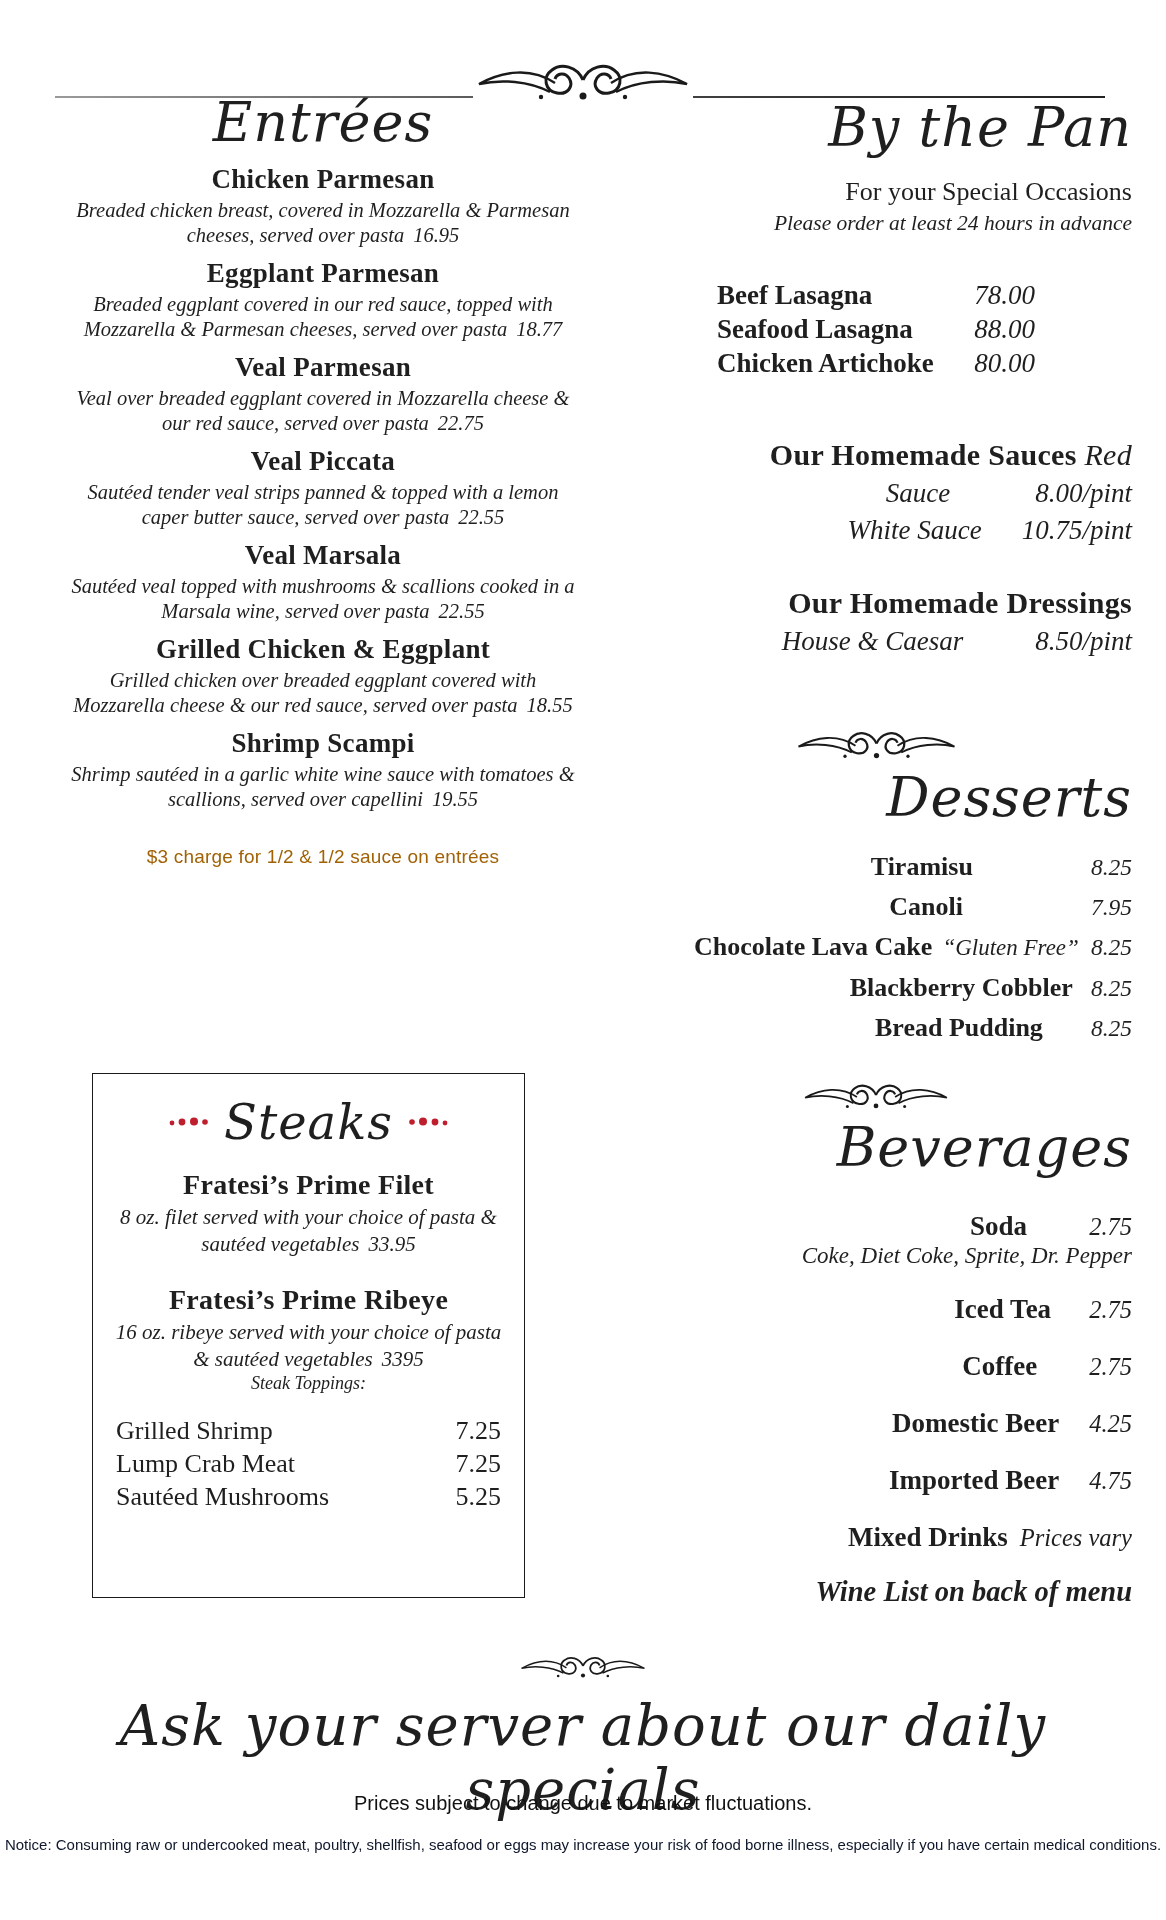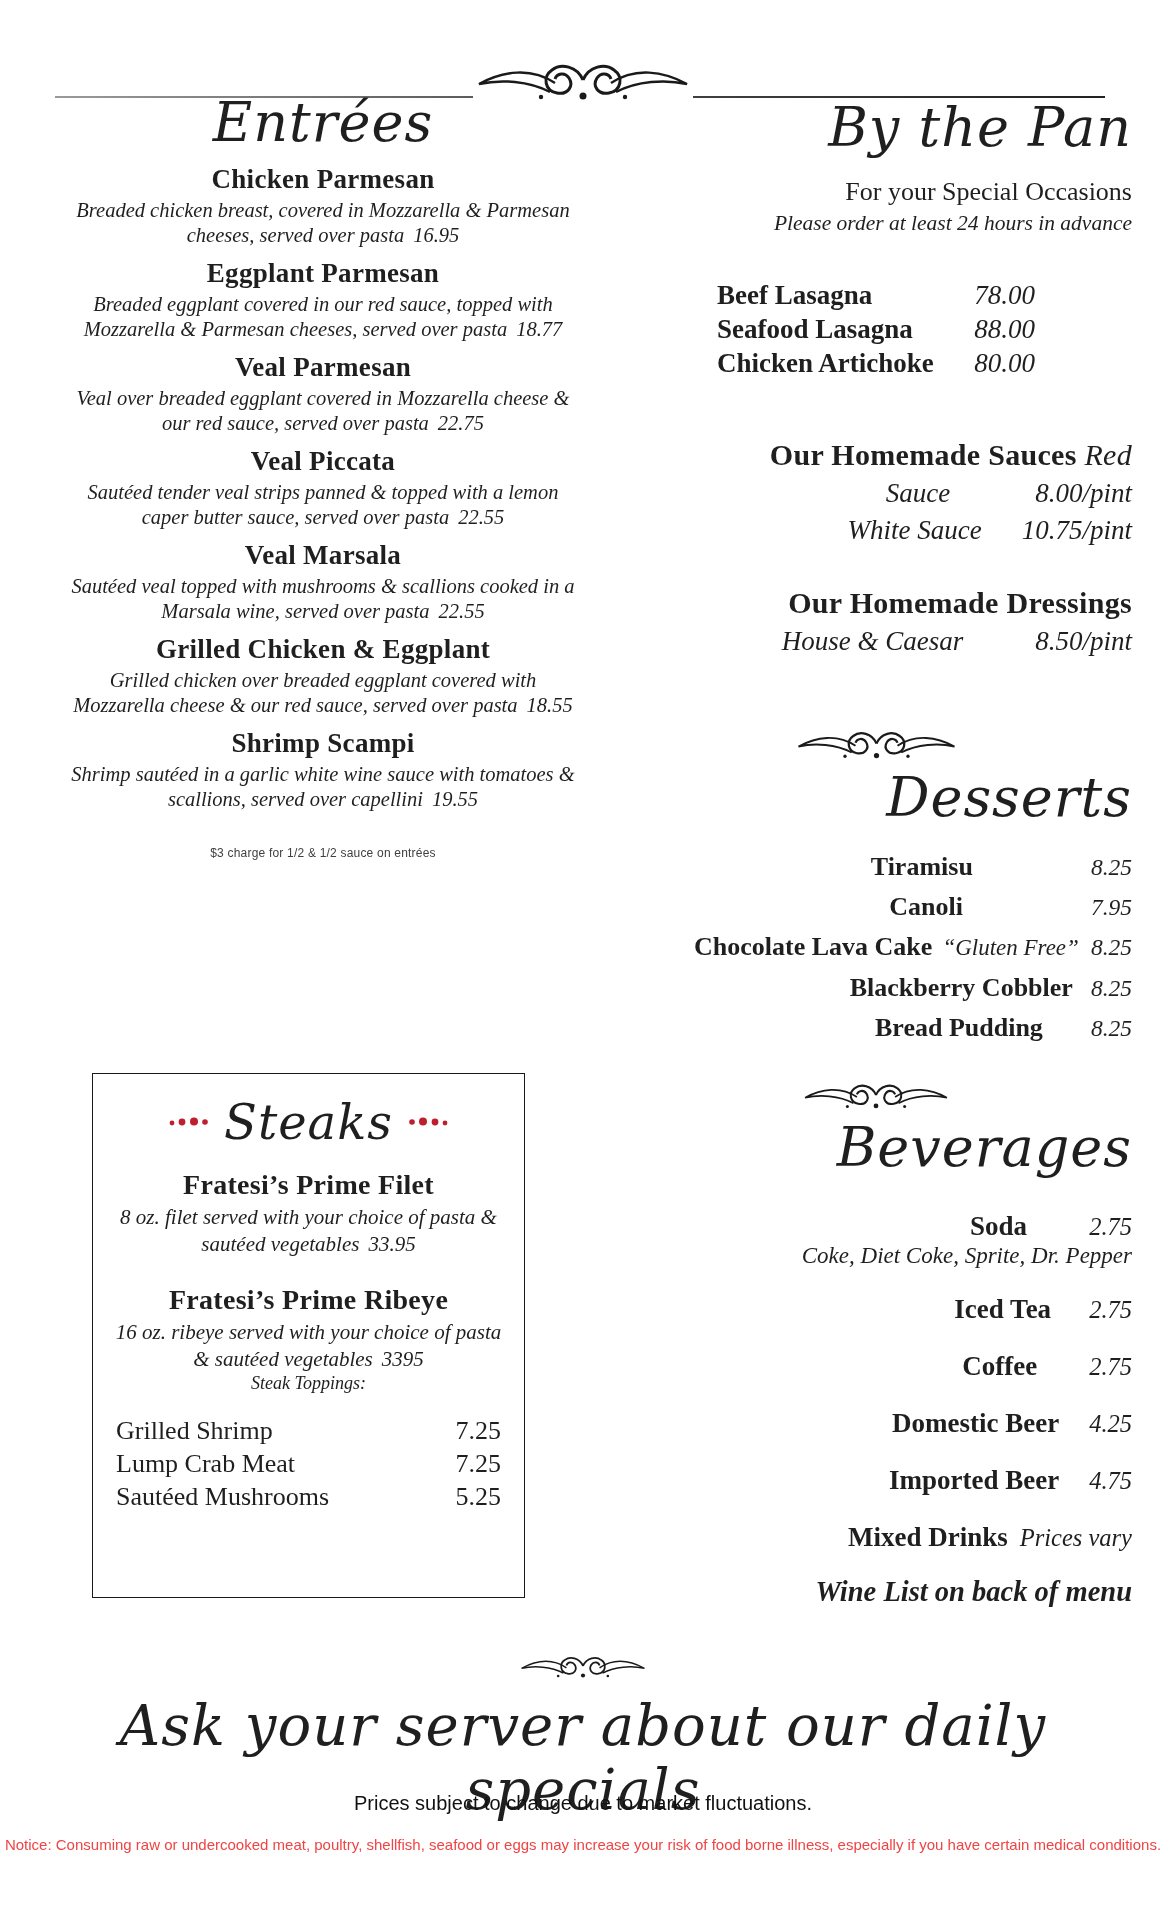--- a/index.html
+++ b/index.html
@@ -23,21 +23,21 @@
   .ornament-top{position:absolute;top:50px;left:583px;transform:translateX(-50%)}
   
   .col-left{position:absolute;left:66px;top:92px;width:514px;text-align:center}
   .col-left .section-heading{font-size:54px;line-height:1.15;margin:0 0 4px 0}
   .item{margin-top:10px}
   .item h3{font-size:27px;font-weight:bold;margin:0;letter-spacing:.3px}
   .desc{font-style:italic;font-size:20.5px;line-height:25px;margin:3px auto 0;width:505px}
   .desc .price{margin-left:9px}
   .half-note{
     margin-top:34px;font-family:"Liberation Sans", sans-serif;
-    font-size:12px;color:#404040;letter-spacing:.2px;
+    font-size:19px;color:#a16207;letter-spacing:.2px;
   }
   
   .steaks-box{
     position:absolute;left:92px;top:1073px;width:433px;height:525px;
     border:1.5px solid #1a1a1a;box-sizing:border-box;text-align:center;
   }
   .steaks-heading{margin-top:22px;display:flex;align-items:center;justify-content:center;gap:14px}
   .steaks-heading .script{font-size:48px;line-height:1.1}
   .steaks-box .item h3{font-size:28px}
   .steaks-box .desc{font-size:21px;line-height:27px;width:390px}
@@ -95,21 +95,21 @@
   .tagline{
     position:absolute;top:1694px;left:0;width:1166px;text-align:center;
     font-size:56px;line-height:1.15;
   }
   .prices-note{
     position:absolute;top:1792px;left:0;width:1166px;text-align:center;
     font-family:"Liberation Sans", sans-serif;font-size:20px;color:#111;
   }
   .disclaimer{
     position:absolute;top:1836px;left:0;width:1166px;text-align:center;
-    font-family:"Liberation Sans", sans-serif;font-size:15px;color:#ef4444;
+    font-family:"Liberation Sans", sans-serif;font-size:15px;color:#0f172a;
   }
   .dots{vertical-align:middle}
 </style>
 </head>
 <body>
 
 <svg width="0" height="0" style="position:absolute">
   <defs>
     <g id="flourish-def" fill="none" stroke="#1a1a1a">
       <path stroke-width="3" d="M110 30 C 104 16, 88 13, 79 20 C 69 27, 72 41, 84 43 C 95 45, 101 36, 96 28 C 92 22, 84 23, 82 29"></path>

